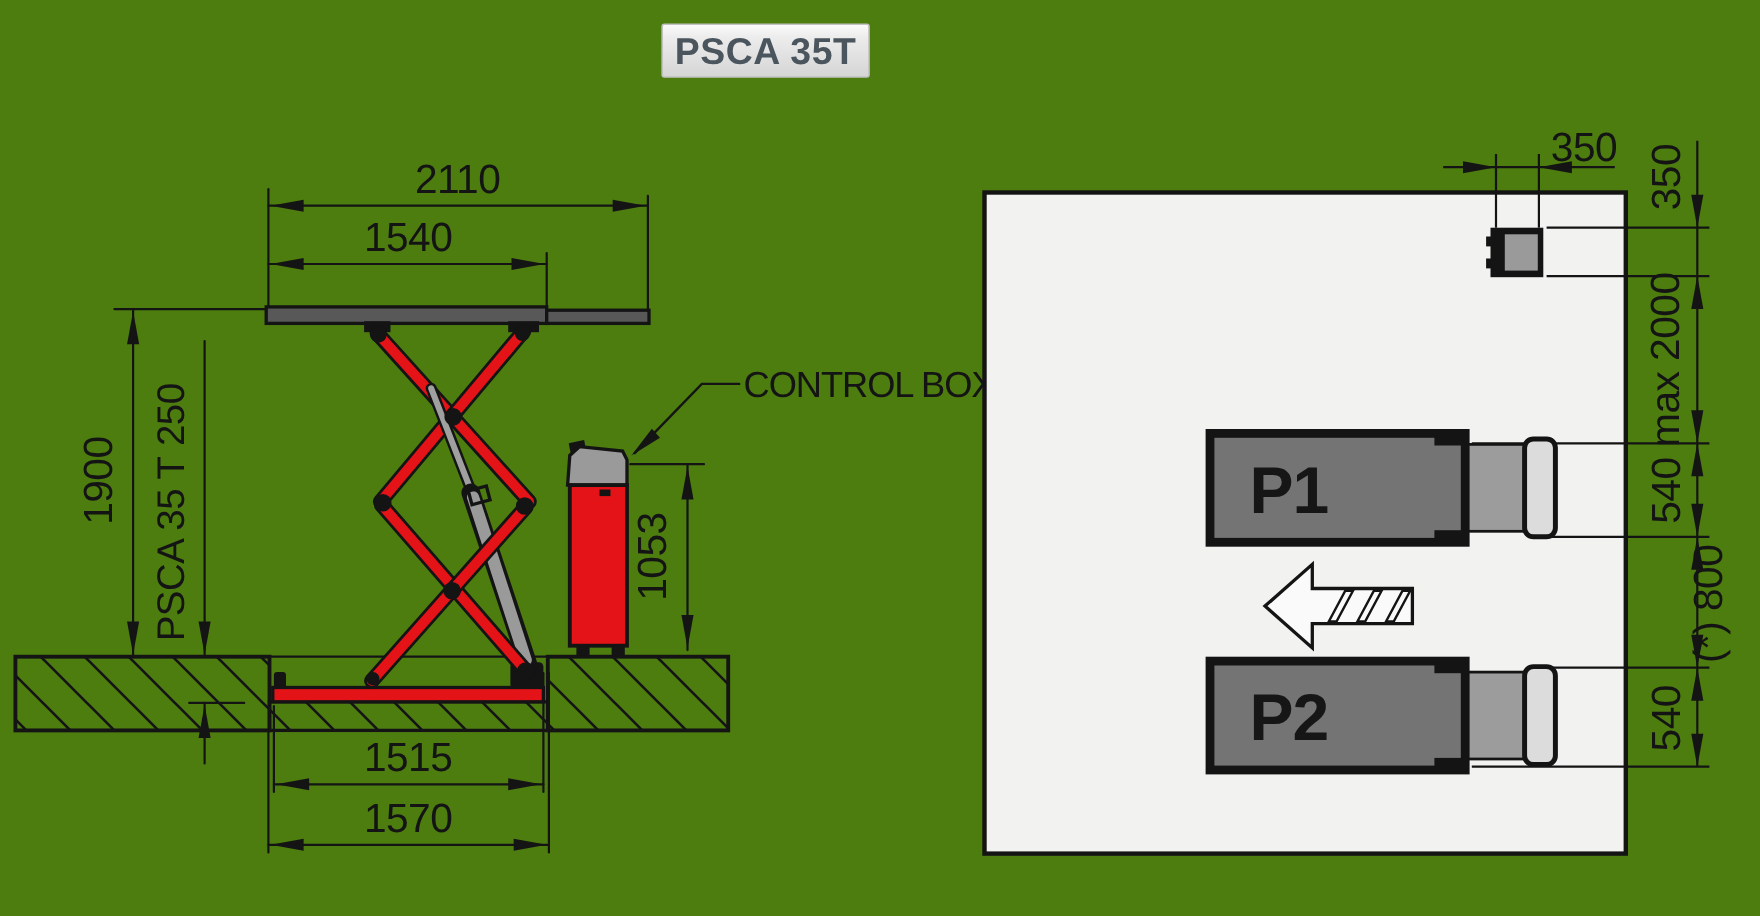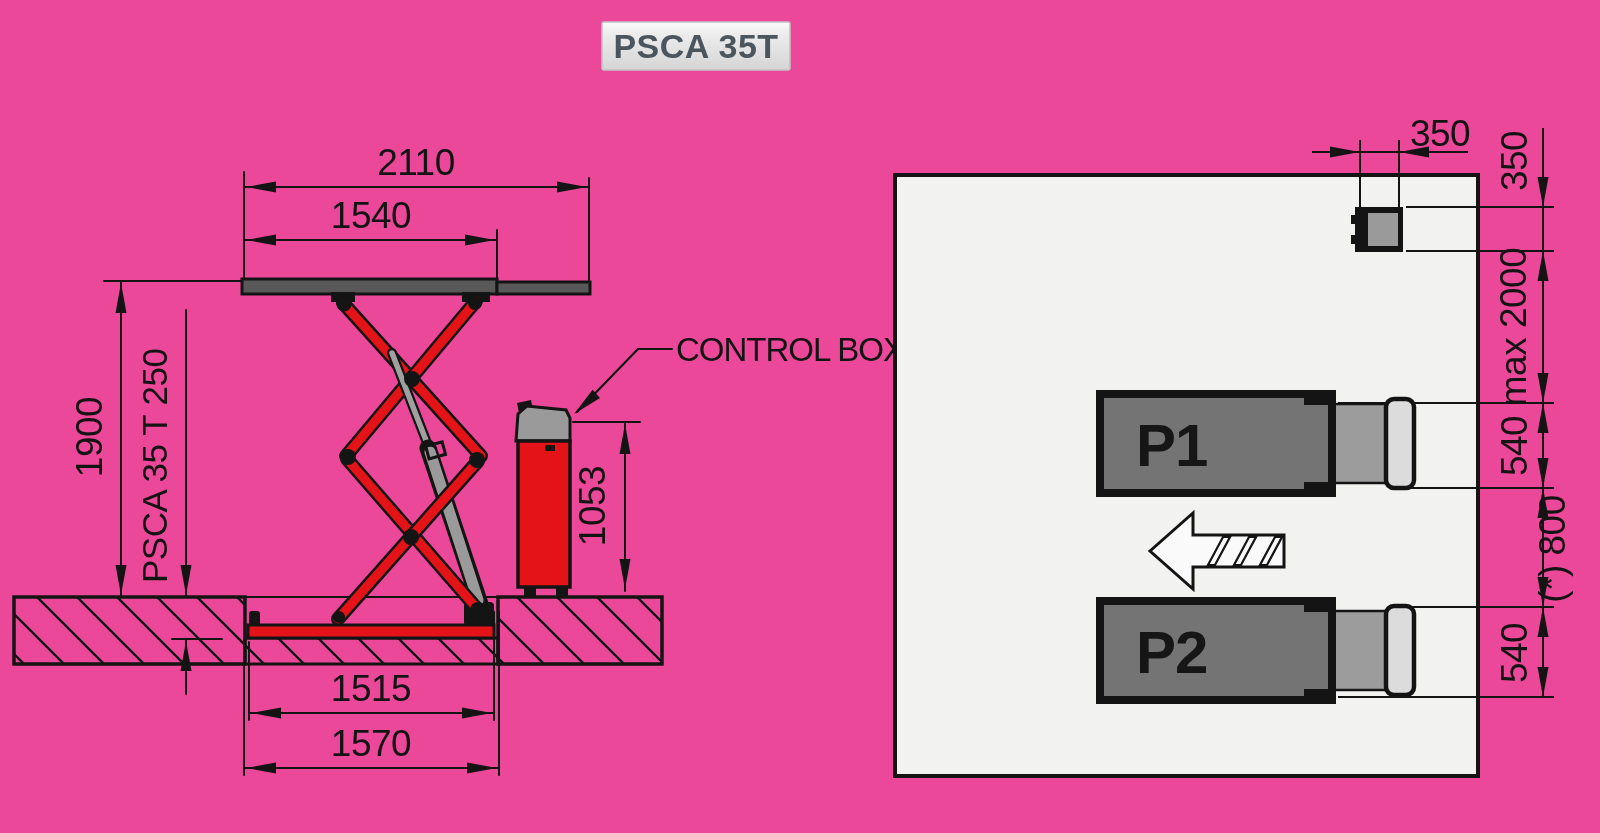--- a/index.html
+++ b/index.html
@@ -1,16 +1,16 @@
 <!DOCTYPE html>
 <html><head>
 <meta charset="utf-8">
 <style>
   html,body{margin:0;padding:0;background:#f1f1ef;}
-  .stage{position:relative;width:1600px;height:833px;background:#ec4899;overflow:hidden;
+  .stage{position:relative;width:1600px;height:833px;background:#4d7c0f;overflow:hidden;
          font-family:"Liberation Sans",sans-serif;}
   svg{display:block;}
   text{font-family:"Liberation Sans",sans-serif;fill:#141414;}
   .dim{font-size:37px;letter-spacing:-0.5px;}
   .dim-sm{font-size:35px;letter-spacing:-0.5px;}
   .plabel{font-size:60px;font-weight:bold;letter-spacing:-1px;fill:#161616;}
   .title-t{font-size:34px;font-weight:bold;fill:#4b555e;letter-spacing:0.5px;}
   .callout{font-size:33px;letter-spacing:-1px;}
 </style>
 </head>

